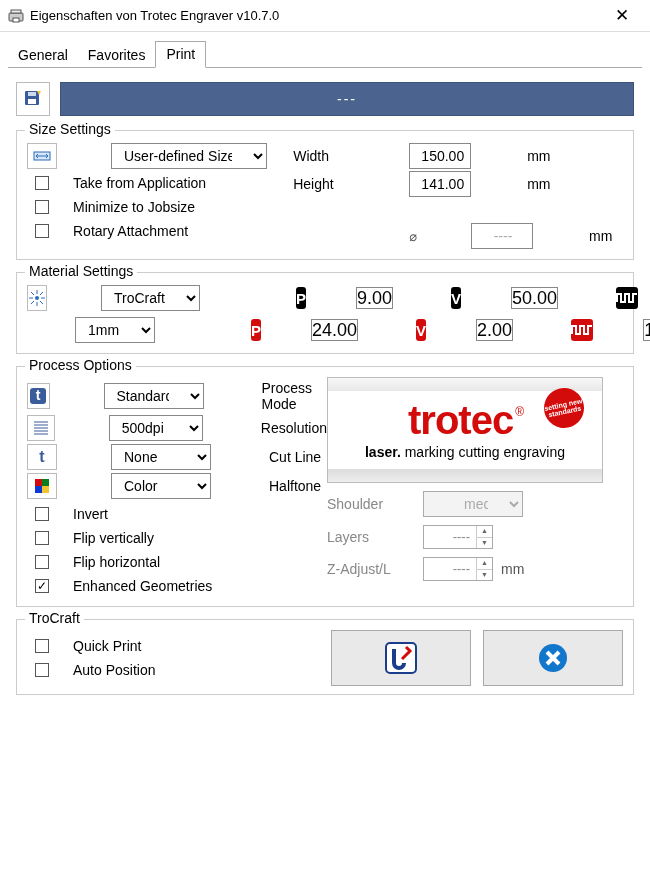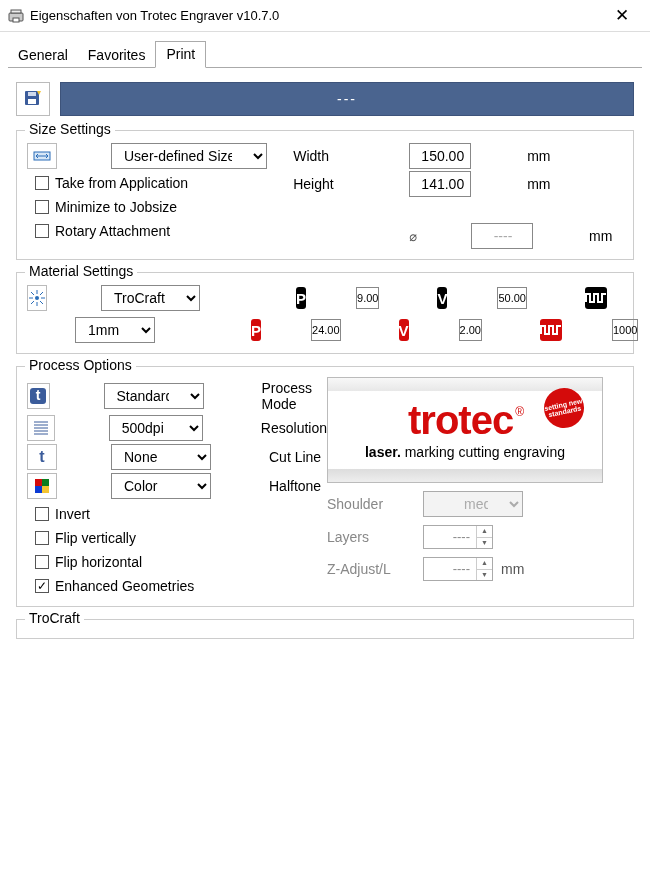--- a/index.html
+++ b/index.html
@@ -25,29 +25,29 @@
 .groupbox > .legend { position: absolute; top: -10px; left: 8px; background: #fff; padding: 0 4px; font-size: 14px; }
 
 .row { display: flex; align-items: center; margin: 2px 0; gap: 48px; }
 .icon-box { width: 30px; height: 26px; border:1px solid #bbb; display:flex; align-items:center; justify-content:center; margin-right: 6px; }
 
 select, input[type=text] { height: 26px; border: 1px solid #888; background:#fff; padding: 0 6px 0 8px; }
 select { padding-right: 18px; }
 input.num { text-align:right; width: 62px; }
 .unit { width: 34px; margin-left: 8px; }
 .lbl { width: 68px; }
-.chk { display:flex; align-items:center; height: 24px; margin-left: 8px; }
+.chk { display:flex; align-items:center; height: 24px; margin-left: 8px; gap: 18px; }
 .chk .box { width:14px; height:14px; border:1px solid #555; margin-right: 6px; display:flex; align-items:center; justify-content:center; font-size:11px; line-height:11px; }
 .checked::after { content:"✓"; font-size:12px; }
 
 .badge { width:30px; height:22px; display:flex; align-items:center; justify-content:center; color:#fff; font-weight:bold; margin-right:2px; border-radius:3px; font-size:15px; }
 .badge.black { background:#000; }
 .badge.red { background:#d40b0b; }
 .badge svg { width:22px; height:14px; }
-.valbox { width:54px; height:22px; border:1px solid #888; text-align:center; line-height:20px; margin-right: 10px; font-size:11px; }
+.valbox { width:54px; height:22px; border:1px solid #888; text-align:center; line-height:20px; margin-right: 10px; font-size:18px; }
 
 .process-left { width: 300px; }
 .process-left .row { margin: 3px 0; }
 .process-left select { width: 100px; }
 .process-left .plabel { margin-left: 10px; }
 
 .logo-panel { flex:1; }
 .logo-box { width: 276px; height: 106px; border:1px solid #bbb; background: linear-gradient(#f8f8f8,#e8e8e8 12%, #fff 13%, #fff 87%, #ddd 88%, #eee); display:flex; flex-direction:column; align-items:center; justify-content:center; position:relative; }
 .logo-text { font-size: 40px; font-weight:bold; color:#d40b0b; letter-spacing:-1px; line-height:1; }
 .logo-sub { font-size:12px; color:#000; margin-top:4px; }
@@ -299,15 +299,40 @@
               </div>
             </div>
           <span class="unit" style="color:#555;">mm</span>
         </div>
       </div>
     </div>
   </div>
 
   <div class="groupbox">
     <div class="legend">TroCraft</div>
+    <div style="display:flex; align-items:center;">
+      <div style="flex:1;">
+        <div class="chk">
+            <div class="box"></div>
+            <span>Quick Print</span>
+          </div>
+        <div class="chk">
+            <div class="box"></div>
+            <span>Auto Position</span>
+          </div>
+      </div>
+      <div class="bigbtn">
+        <svg viewBox="0 0 34 34">
+            <rect x="2" y="2" width="30" height="30" rx="4" fill="#fff" stroke="#1b3e8c" stroke-width="2"></rect>
+            <path d="M10 8v14a5 5 0 0 0 10 0" stroke="#1b3e8c" stroke-width="4" fill="none"></path>
+            <path d="M22 6l4 4-8 8" stroke="#d40b0b" stroke-width="3" fill="none"></path>
+          </svg>
+      </div>
+      <div class="bigbtn">
+        <svg viewBox="0 0 34 34">
+            <circle cx="17" cy="17" r="14" fill="#1177cc"></circle>
+            <path d="M11 11l12 12M23 11L11 23" stroke="#fff" stroke-width="4"></path>
+          </svg>
+      </div>
+    </div>
   </div>
 
 </div>
 
 </body></html>

